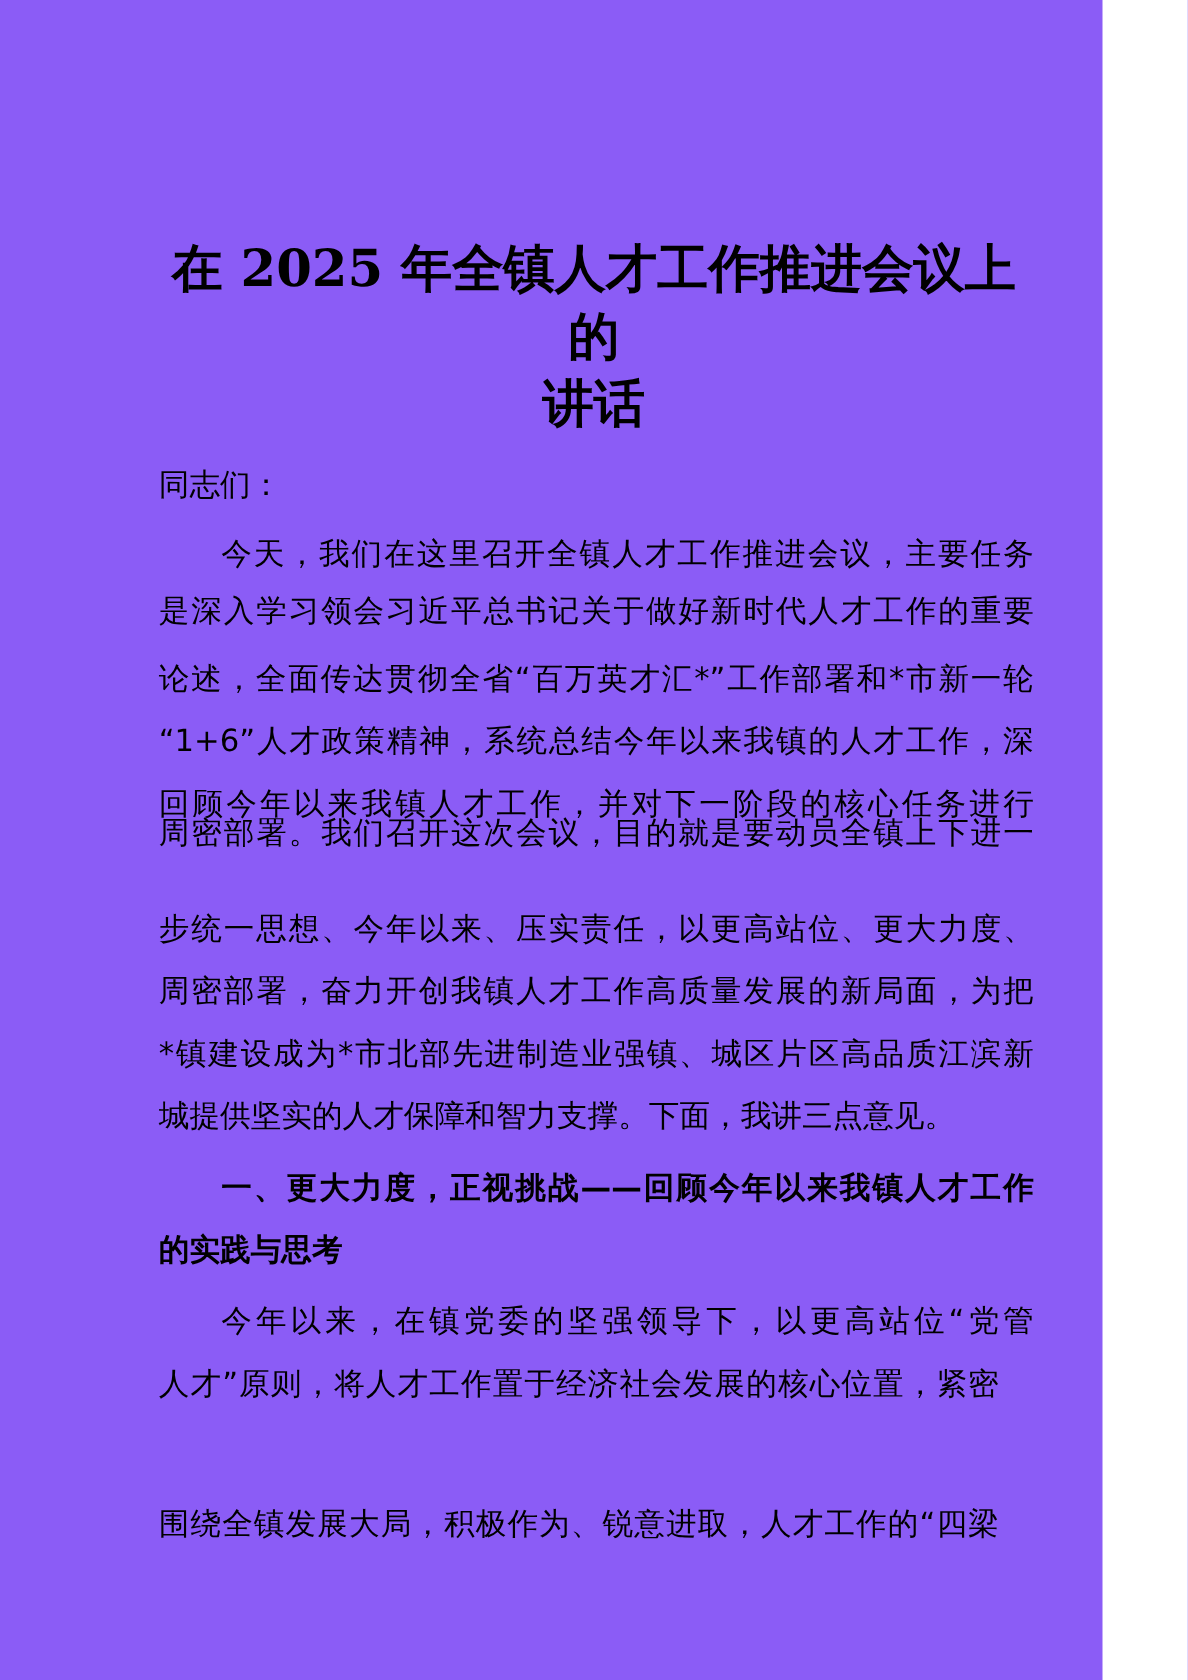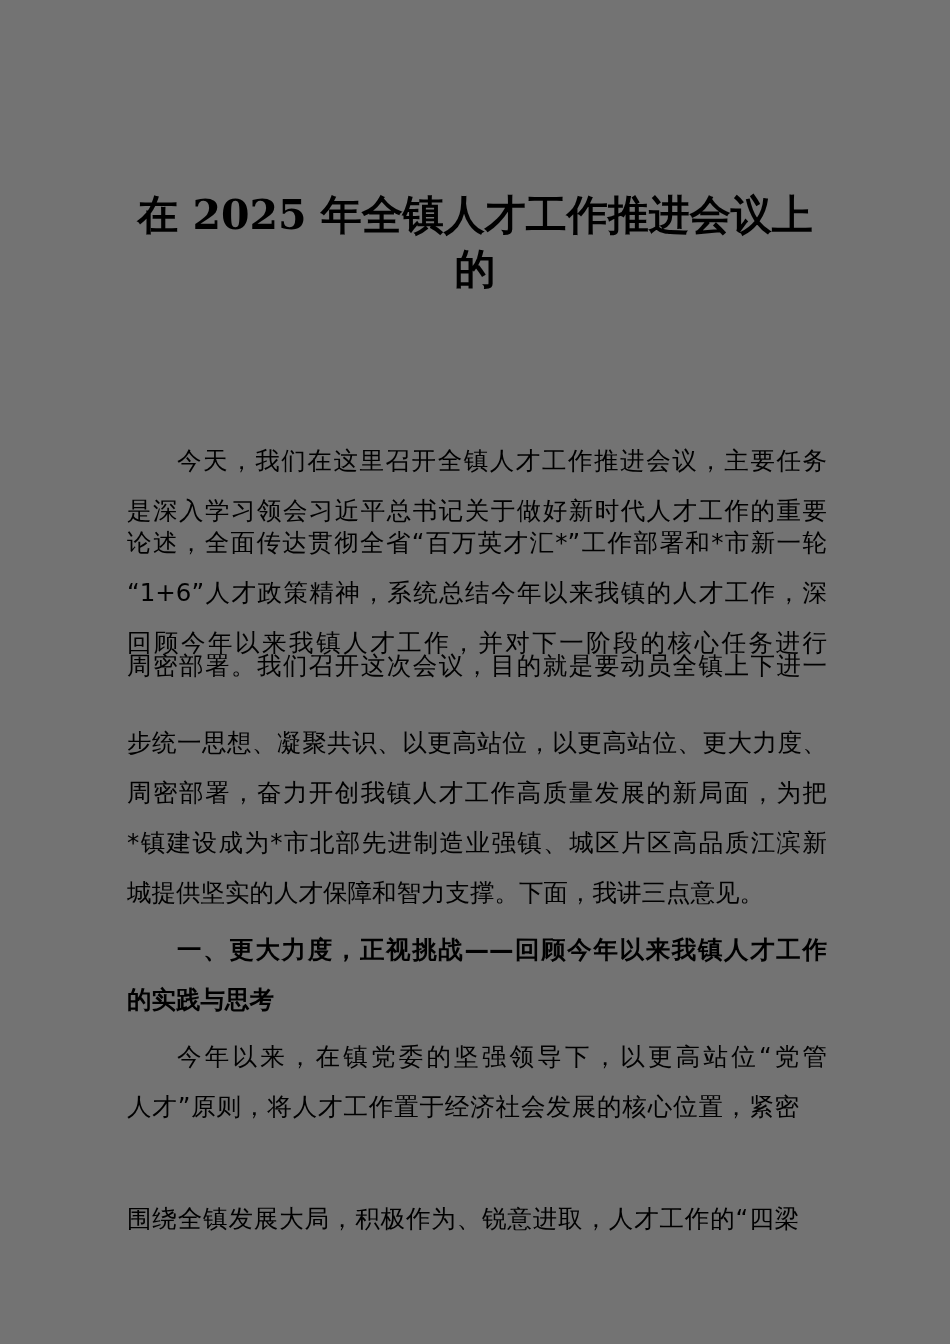--- a/index.html
+++ b/index.html
@@ -1,17 +1,17 @@
 <!DOCTYPE html>
 <html><head>
   <meta charset="utf-8">
   <style>
     html, body { margin: 0; padding: 0; background: #ffffff; }
     body { width: 950px; height: 1344px; position: relative; overflow: hidden; color: #000; }
-    .page { position: absolute; left: 0; top: 0; width: 950px; height: 1344px; background: #737373; }
+    .page { position: absolute; left: 0; top: 0; width: 882px; height: 1344px; background: #8b5cf6; }
     .title {
       position: absolute; left: 120px; top: 188px; width: 710px;
       text-align: center;
       font-family: "DejaVu Serif", "Liberation Serif", serif;
       font-size: 41px; line-height: 54px; font-weight: bold; letter-spacing: 0px;
     }
     .line {
       position: absolute; left: 127px; width: 700px;
       font-family: "DejaVu Sans", "Liberation Sans", sans-serif;
       font-size: 24.5px; line-height: 32px; white-space: nowrap;
@@ -20,31 +20,33 @@
     .line.last { text-align-last: left; }
     .line.indent { left: 177px; width: 650px; }
     .line.bold { font-weight: bold; }
   </style>
 </head>
 <body>
 
 <div class="page">
   <div class="title">
     <div>在 2025 年全镇人才工作推进会议上的</div>
+    <div>讲话</div>
   </div>
 
+  <div class="line last" style="top:372px">同志们：</div>
 
   <div>
-    <div class="line indent" style="top:445px">今天，我们在这里召开全镇人才工作推进会议，主要任务</div>
-    <div class="line" style="top:495px">是深入学习领会习近平总书记关于做好新时代人才工作的重要</div>
+    <div class="line indent" style="top:427px">今天，我们在这里召开全镇人才工作推进会议，主要任务</div>
+    <div class="line" style="top:473px">是深入学习领会习近平总书记关于做好新时代人才工作的重要</div>
     <div class="line" style="top:527px">论述，全面传达贯彻全省“百万英才汇*”工作部署和*市新一轮</div>
     <div class="line" style="top:577px">“1+6”人才政策精神，系统总结今年以来我镇的人才工作，深</div>
     <div class="line" style="top:627px">回顾今年以来我镇人才工作，并对下一阶段的核心任务进行</div>
     <div class="line" style="top:650px">周密部署。我们召开这次会议，目的就是要动员全镇上下进一</div>
-    <div class="line" style="top:727px">步统一思想、凝聚共识、以更高站位，以更高站位、更大力度、</div>
+    <div class="line" style="top:727px">步统一思想、今年以来、压实责任，以更高站位、更大力度、</div>
     <div class="line" style="top:777px">周密部署，奋力开创我镇人才工作高质量发展的新局面，为把</div>
     <div class="line" style="top:827px">*镇建设成为*市北部先进制造业强镇、城区片区高品质江滨新</div>
     <div class="line last" style="top:877px">城提供坚实的人才保障和智力支撑。下面，我讲三点意见。</div>
   </div>
 
   <div>
     <div class="line indent bold" style="top:934px">一、更大力度，正视挑战——回顾今年以来我镇人才工作</div>
     <div class="line bold last" style="top:984px">的实践与思考</div>
   </div>
 

